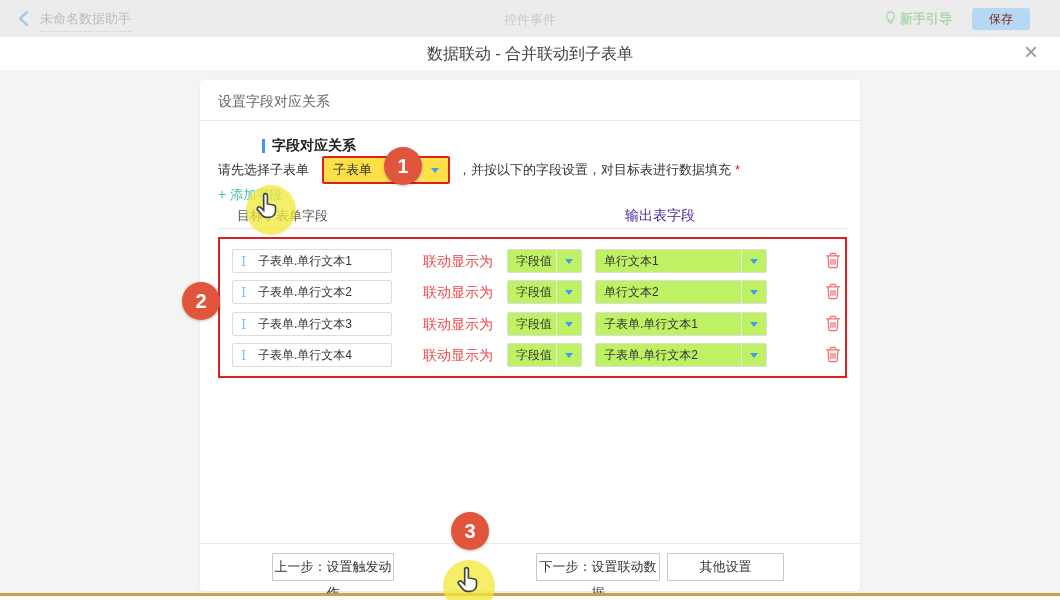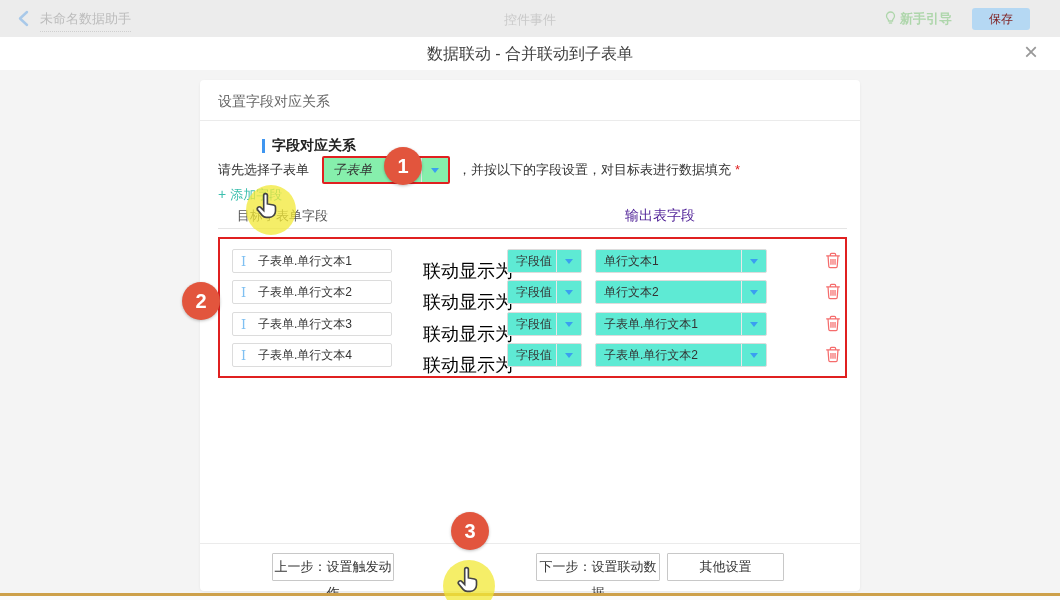--- a/index.html
+++ b/index.html
@@ -36,21 +36,21 @@
   .card-header{position:absolute;left:18px;top:13px;font-size:14px;color:#666;}
   .hr{position:absolute;left:0;width:660px;height:0;border-top:1px solid #ebebeb;}
 
   .section-title{position:absolute;left:18px;top:57px;display:flex;align-items:center;gap:7px;
     font-size:14px;font-weight:bold;color:#222;padding-left:44px;}
   .blue-bar{width:3px;height:14px;background:#3f96f0;display:inline-block;}
 
   .row-label{font-size:13px;color:#333;}
   .select-label{position:absolute;left:18px;top:76px;line-height:28px;}
   .subform-select{position:absolute;left:122px;top:76px;width:128px;height:28px;
-    border:2px solid #e02020;background:#86efac;box-sizing:border-box;border-radius:2px;cursor:pointer;font-style:italic;}
+    border:2px solid #e02020;background:#fde047;box-sizing:border-box;border-radius:2px;cursor:pointer;}
   .subform-select .sel-text{position:absolute;left:9px;top:0;line-height:24px;font-size:13px;color:#333;}
   .subform-select .sel-arrow{position:absolute;right:0;top:0;bottom:0;width:26px;
     border-left:1px solid #e3e3e3;display:flex;align-items:center;justify-content:center;}
   .caret{width:0;height:0;border-left:4px solid transparent;border-right:4px solid transparent;
     border-top:5px solid #3a9ff0;}
   .select-suffix{position:absolute;left:258px;top:76px;line-height:28px;white-space:nowrap;}
   .req-star{color:#e02020;margin-left:4px;}
 
   .add-field{position:absolute;left:18px;top:106px;font-size:13px;color:#3dbfae;cursor:pointer;}
   .add-field .plus{font-size:14px;margin-right:4px;}
@@ -60,23 +60,23 @@
   .head-hr{position:absolute;left:18px;top:148px;width:629px;height:0;border-top:1px solid #e5e5e5;}
 
   .rows-box{position:absolute;left:18px;top:157px;width:629px;height:141px;
     border:2px solid #e02020;box-sizing:border-box;background:#fff;}
   .map-row{position:absolute;left:0;width:625px;height:24px;}
   .field-box{position:absolute;left:12px;top:0;width:160px;height:24px;box-sizing:border-box;
     border:1px solid #dcdcdc;border-radius:2px;background:#fff;cursor:pointer;}
   .field-box .ficon{position:absolute;left:8px;top:3px;font-family:"DejaVu Serif","Liberation Serif",serif;
     font-size:13px;line-height:17px;color:#7fc0f2;}
   .field-box .ftext{position:absolute;left:25px;top:0;line-height:22px;font-size:12px;color:#333;white-space:nowrap;}
-  .rel-label{position:absolute;left:203px;top:0;line-height:24px;font-size:18px;color:#000000;margin-top:10px;}
+  .rel-label{position:absolute;left:203px;top:0;line-height:24px;font-size:14px;color:#ef4444;}
   .mini-select{position:absolute;top:0;height:24px;box-sizing:border-box;border:1px solid #dcdcdc;
-    border-radius:2px;background:#5eead4;cursor:pointer;}
+    border-radius:2px;background:#bef264;cursor:pointer;}
   .type-select{left:287px;width:75px;}
   .output-select{left:375px;width:172px;}
   .mini-select .sel-text{position:absolute;left:8px;top:0;line-height:22px;font-size:12px;color:#333;white-space:nowrap;}
   .mini-select .sel-arrow{position:absolute;right:0;top:0;bottom:0;width:24px;
     border-left:1px solid #e8e8e8;display:flex;align-items:center;justify-content:center;}
   .trash{position:absolute;left:605px;top:3px;width:16px;height:17px;cursor:pointer;}
 
   .footer-hr{top:463px;}
   .btn{position:absolute;top:473px;height:28px;box-sizing:border-box;border:1px solid #c8c8c8;
     background:#fff;color:#333;font-size:13px;text-align:center;line-height:26px;cursor:pointer;border-radius:1px;}

